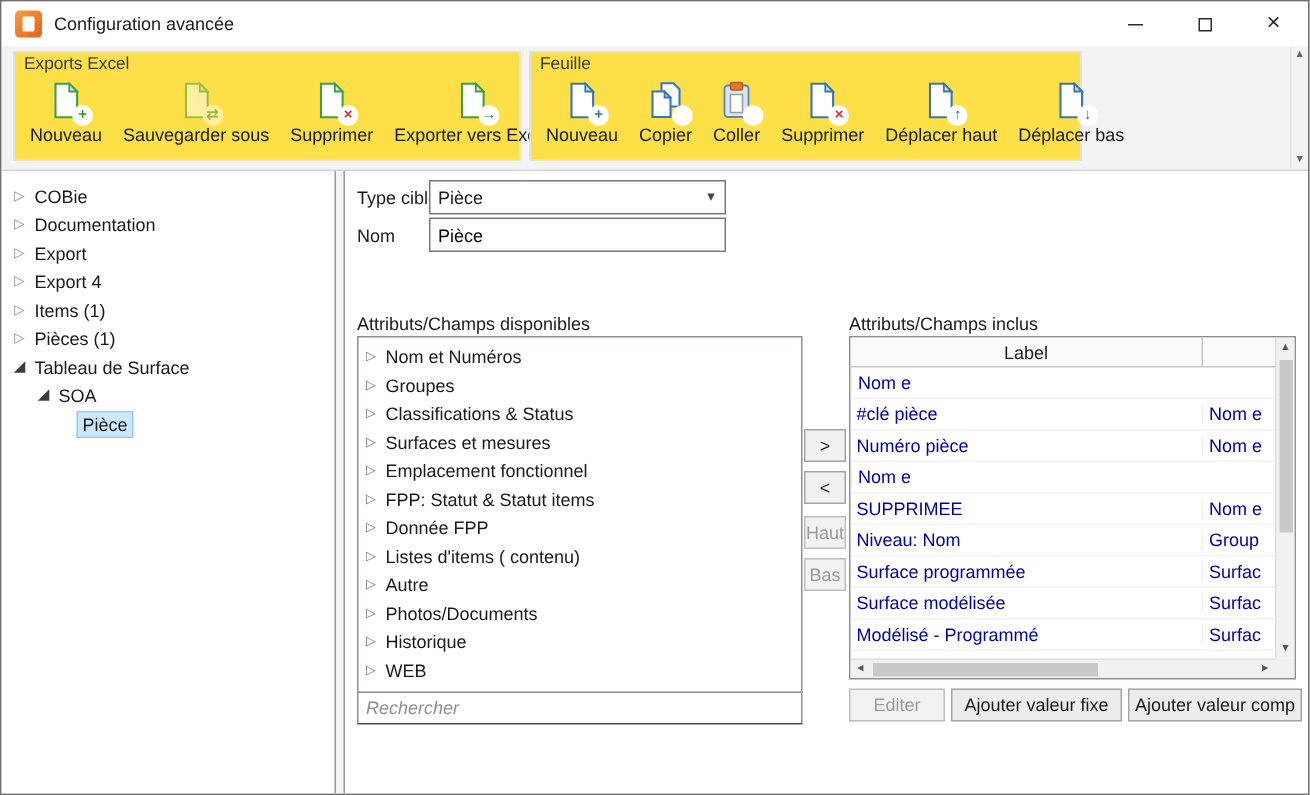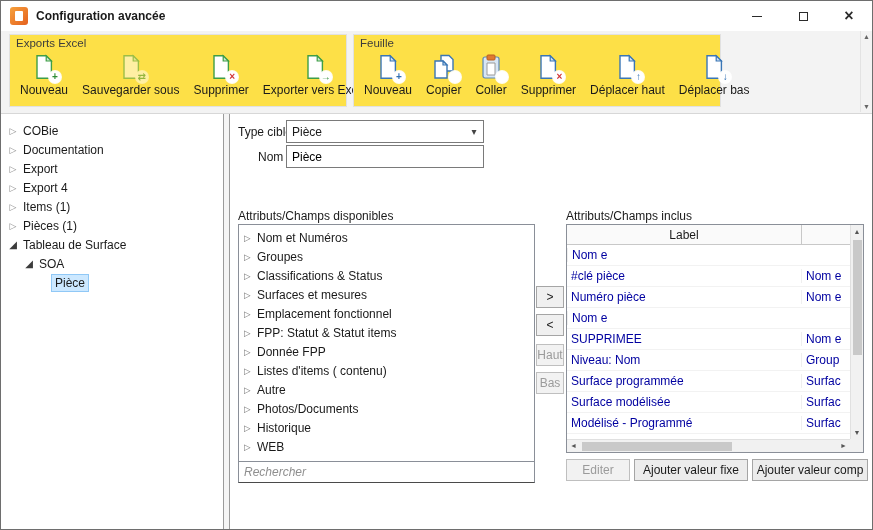--- a/index.html
+++ b/index.html
@@ -1,21 +1,21 @@
 <!DOCTYPE html>
 <html><head>
 <meta charset="utf-8">
 <style>
   * { margin:0; padding:0; box-sizing:border-box; }
   html,body { background:#9a9a9a; }
   body { font-family:"Liberation Sans","DejaVu Sans",sans-serif; font-size:12px; color:#1a1a1a; }
   #window { position:relative; width:873px; height:530px; background:#fff; border:1px solid #6e6e6e; overflow:hidden; }
 
   
-  .titlebar { position:absolute; left:0; top:0; right:0; height:30px; background:#fff; display:flex; align-items:center;font-weight:bold; }
+  .titlebar { position:absolute; left:0; top:0; right:0; height:30px; background:#fff; display:flex; align-items:center; }
   .app-icon { width:18px; height:18px; margin-left:9px; position:relative; background:linear-gradient(135deg,#f6a13c,#e4601e); border-radius:3px; flex:0 0 auto; }
   .app-icon::after { content:""; position:absolute; left:5px; top:4px; width:8px; height:10px; background:#fff; border-radius:1px; }
   .title-text { margin-left:8px; font-size:12px; }
   .win-controls { margin-left:auto; display:flex; height:100%; }
   .win-btn { width:46px; height:100%; display:flex; align-items:center; justify-content:center; }
   .min-glyph { width:10px; height:1px; background:#2b2b2b; display:inline-block; }
   .max-glyph { width:9px; height:9px; border:1px solid #2b2b2b; display:inline-block; }
   .close-glyph { font-size:16px; line-height:1; color:#2b2b2b; }
 
   
@@ -283,21 +283,21 @@
   <div class="splitter"></div>
 
   <div class="content">
 
     <span class="fld-label" style="left:8px; top:11px;">Type cible</span>
     <div class="combo">
       <span class="combo-value">Pièce</span>
       <span class="combo-arrow">▾</span>
     </div>
 
-    <span class="fld-label" style="left:8px; top:36px;margin-left:20px;">Nom</span>
+    <span class="fld-label" style="left:8px; top:36px;">Nom</span>
     <input class="txt" value="Pièce" style="">
 
 
     <span class="caption" style="left:8px; top:95px;">Attributs/Champs disponibles</span>
 
     <div class="avail-panel">
       <div class="avail-row">
           <span class="tw-s">▷</span>
           <span>Nom et Numéros</span>
         </div>

